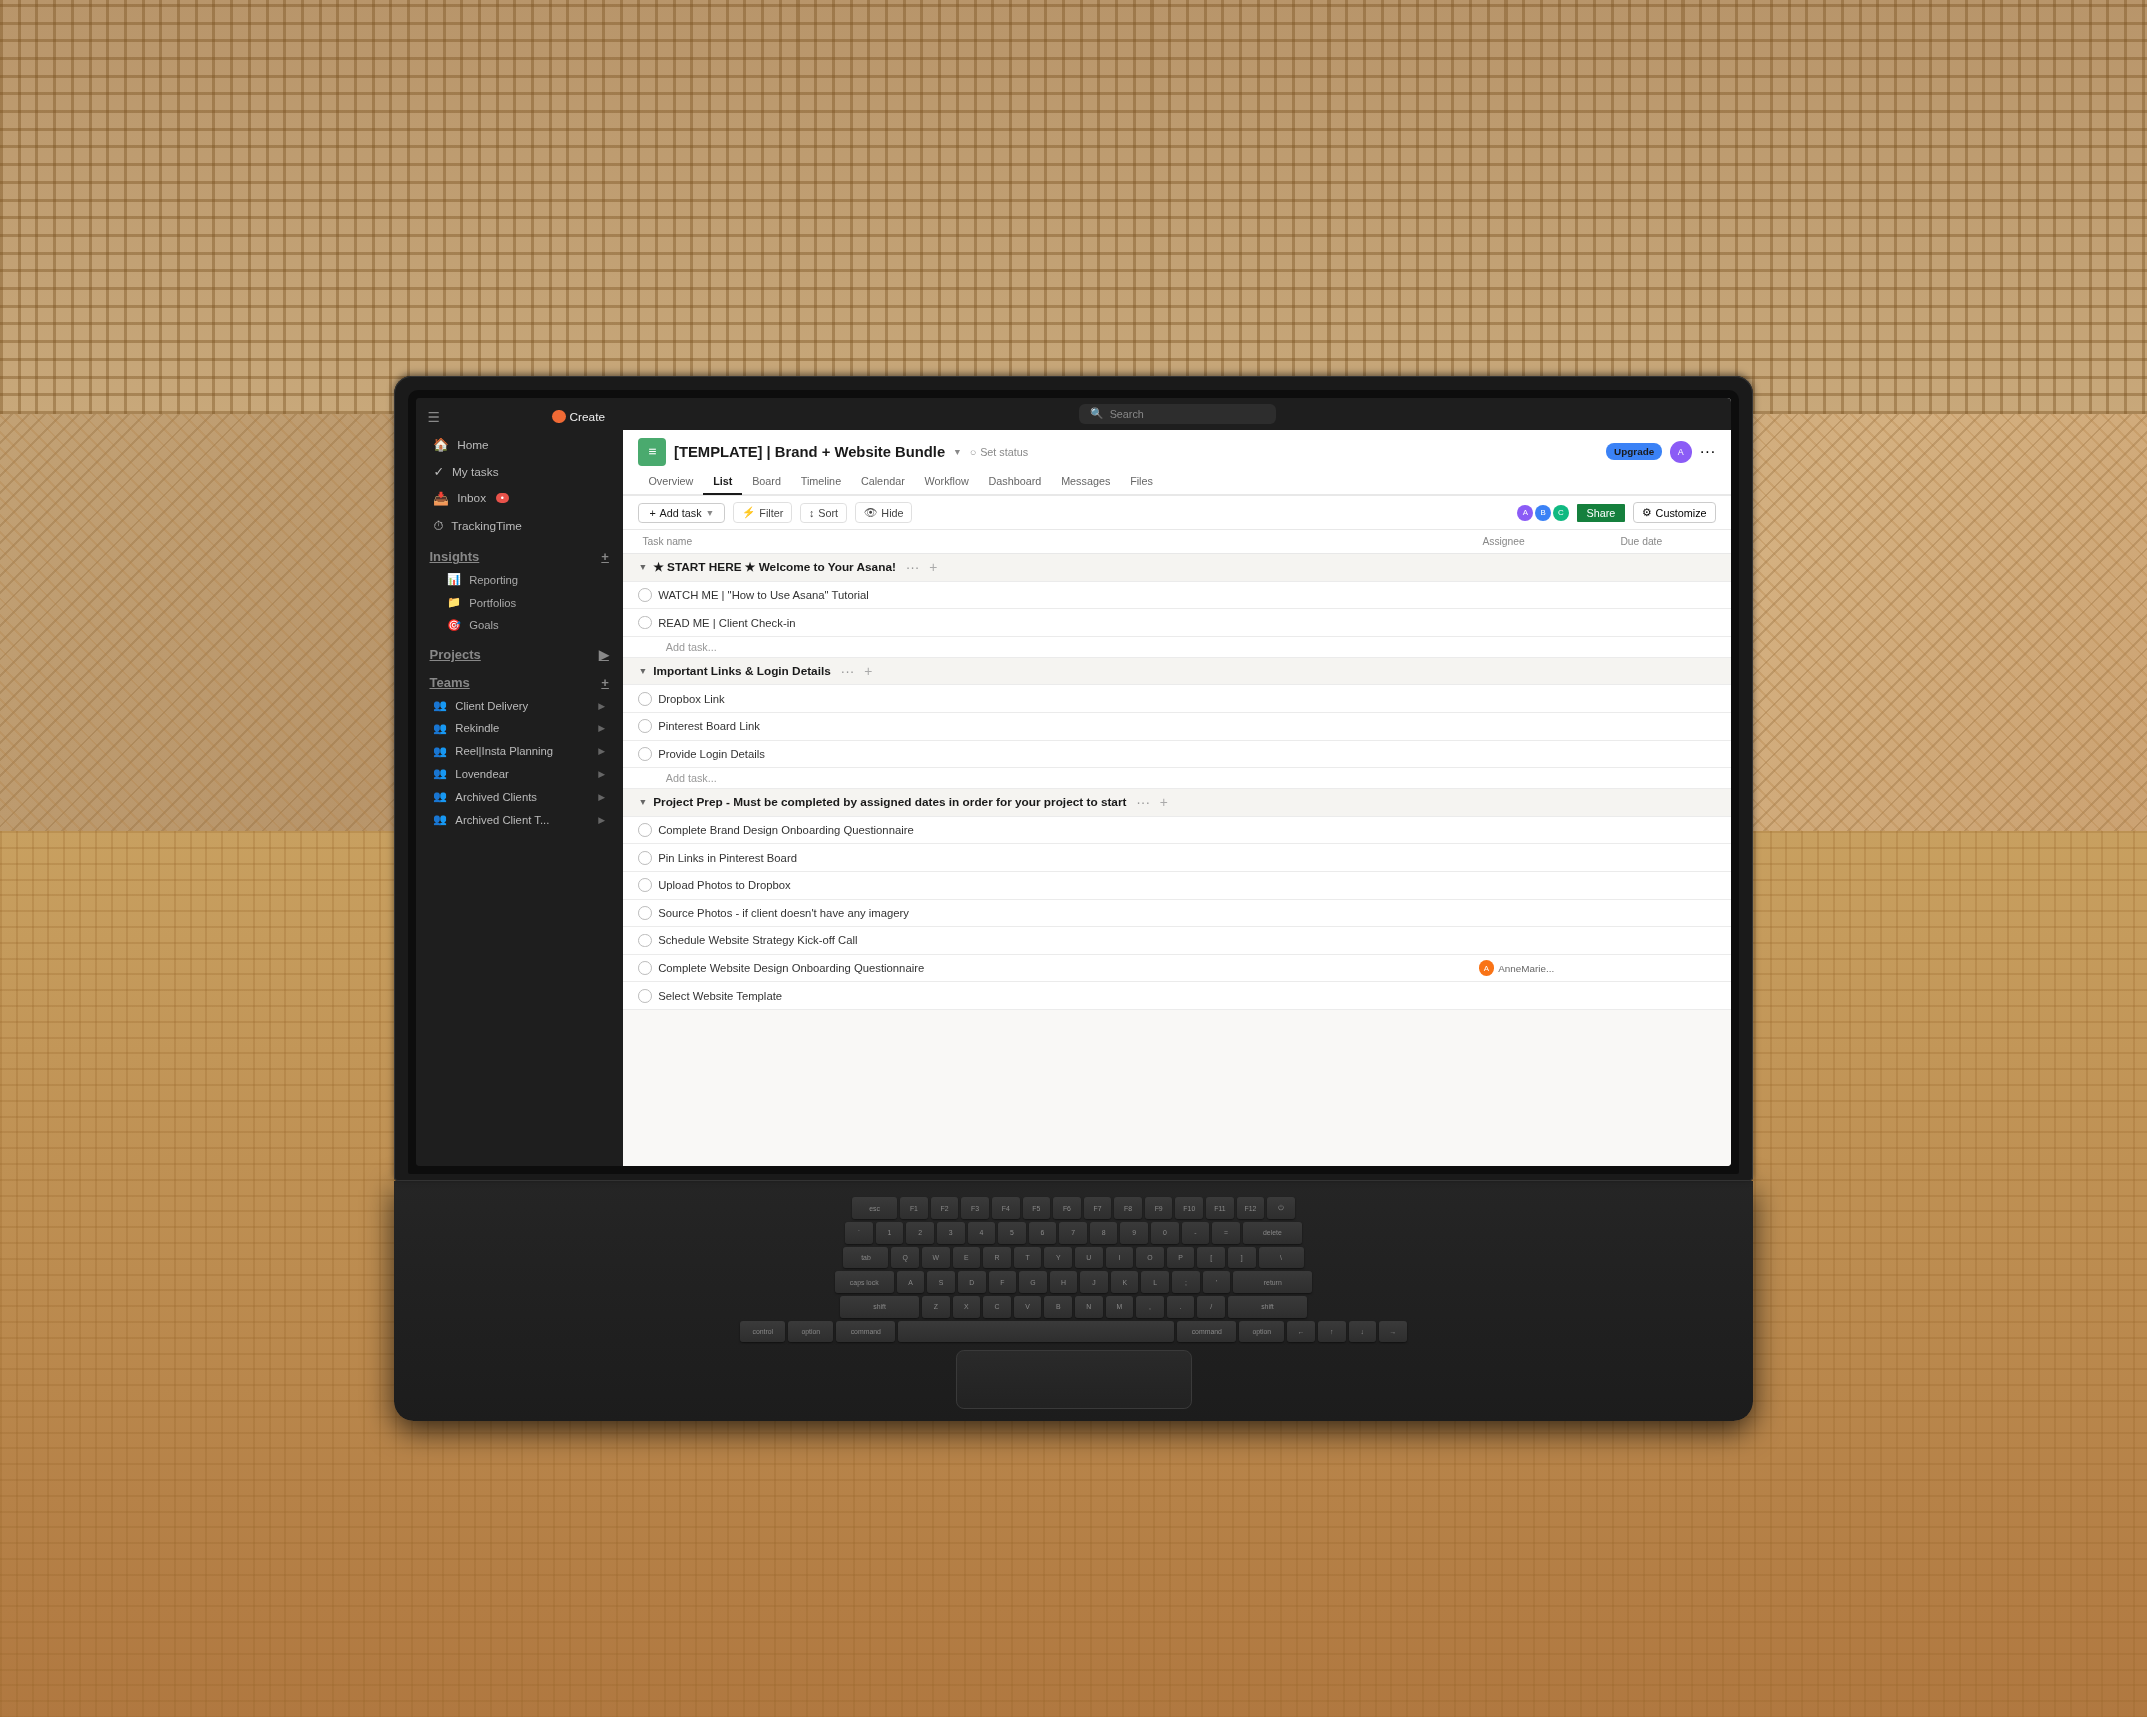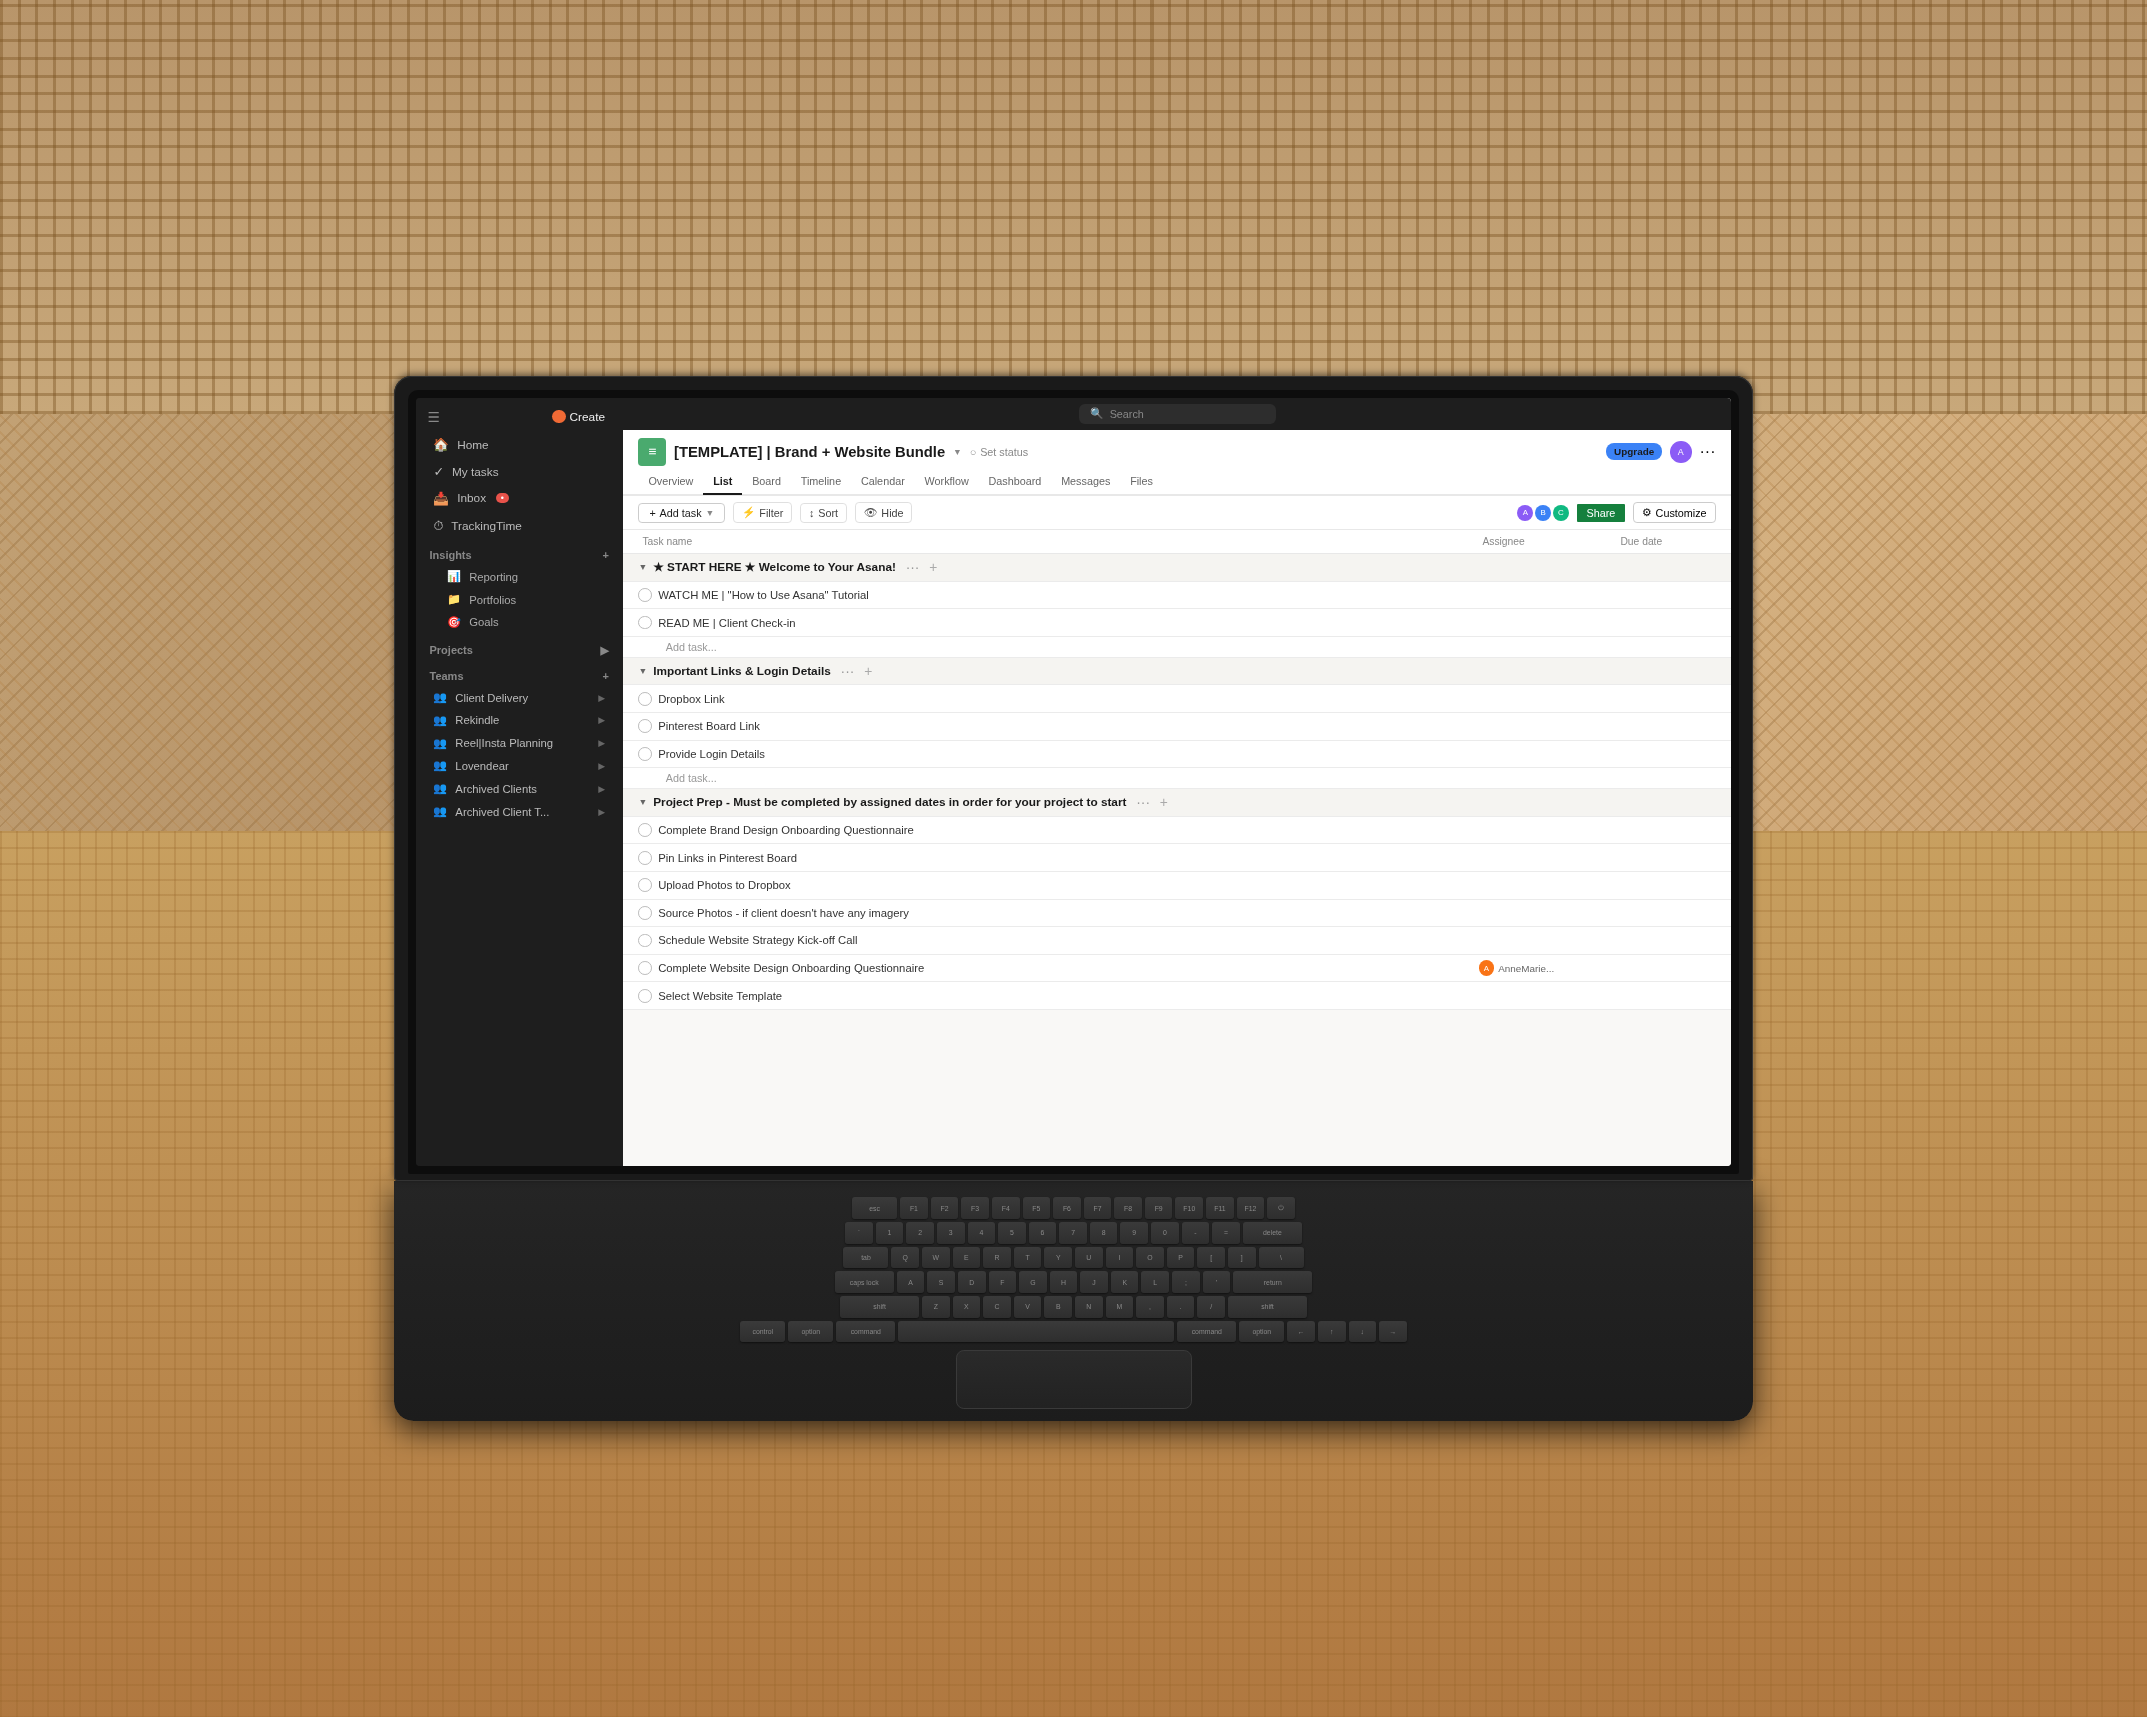--- a/index.html
+++ b/index.html
@@ -153,26 +153,27 @@
       background: #e8524a;
       color: white;
       border-radius: 7.9px;
       padding: 0 4.9px;
       font-size: 8.9px;
       margin-left: 2px;
     }
 
     .sidebar-section-header {
       padding: 9.9px 13.8px 3.9px;
-      font-size: 11px;
+      font-size: 13px;
       color: #888;
       font-weight: 600;
       display: flex;
       align-items: center;
       justify-content: space-between;
+      text-decoration: underline;
     }
 
     .sidebar-sub-item {
       display: flex;
       align-items: center;
       gap: 7.9px;
       padding: 3.9px 13.8px 3.9px 27.6px;
       cursor: pointer;
       color: #aaa;
       font-size: 11.3px;

